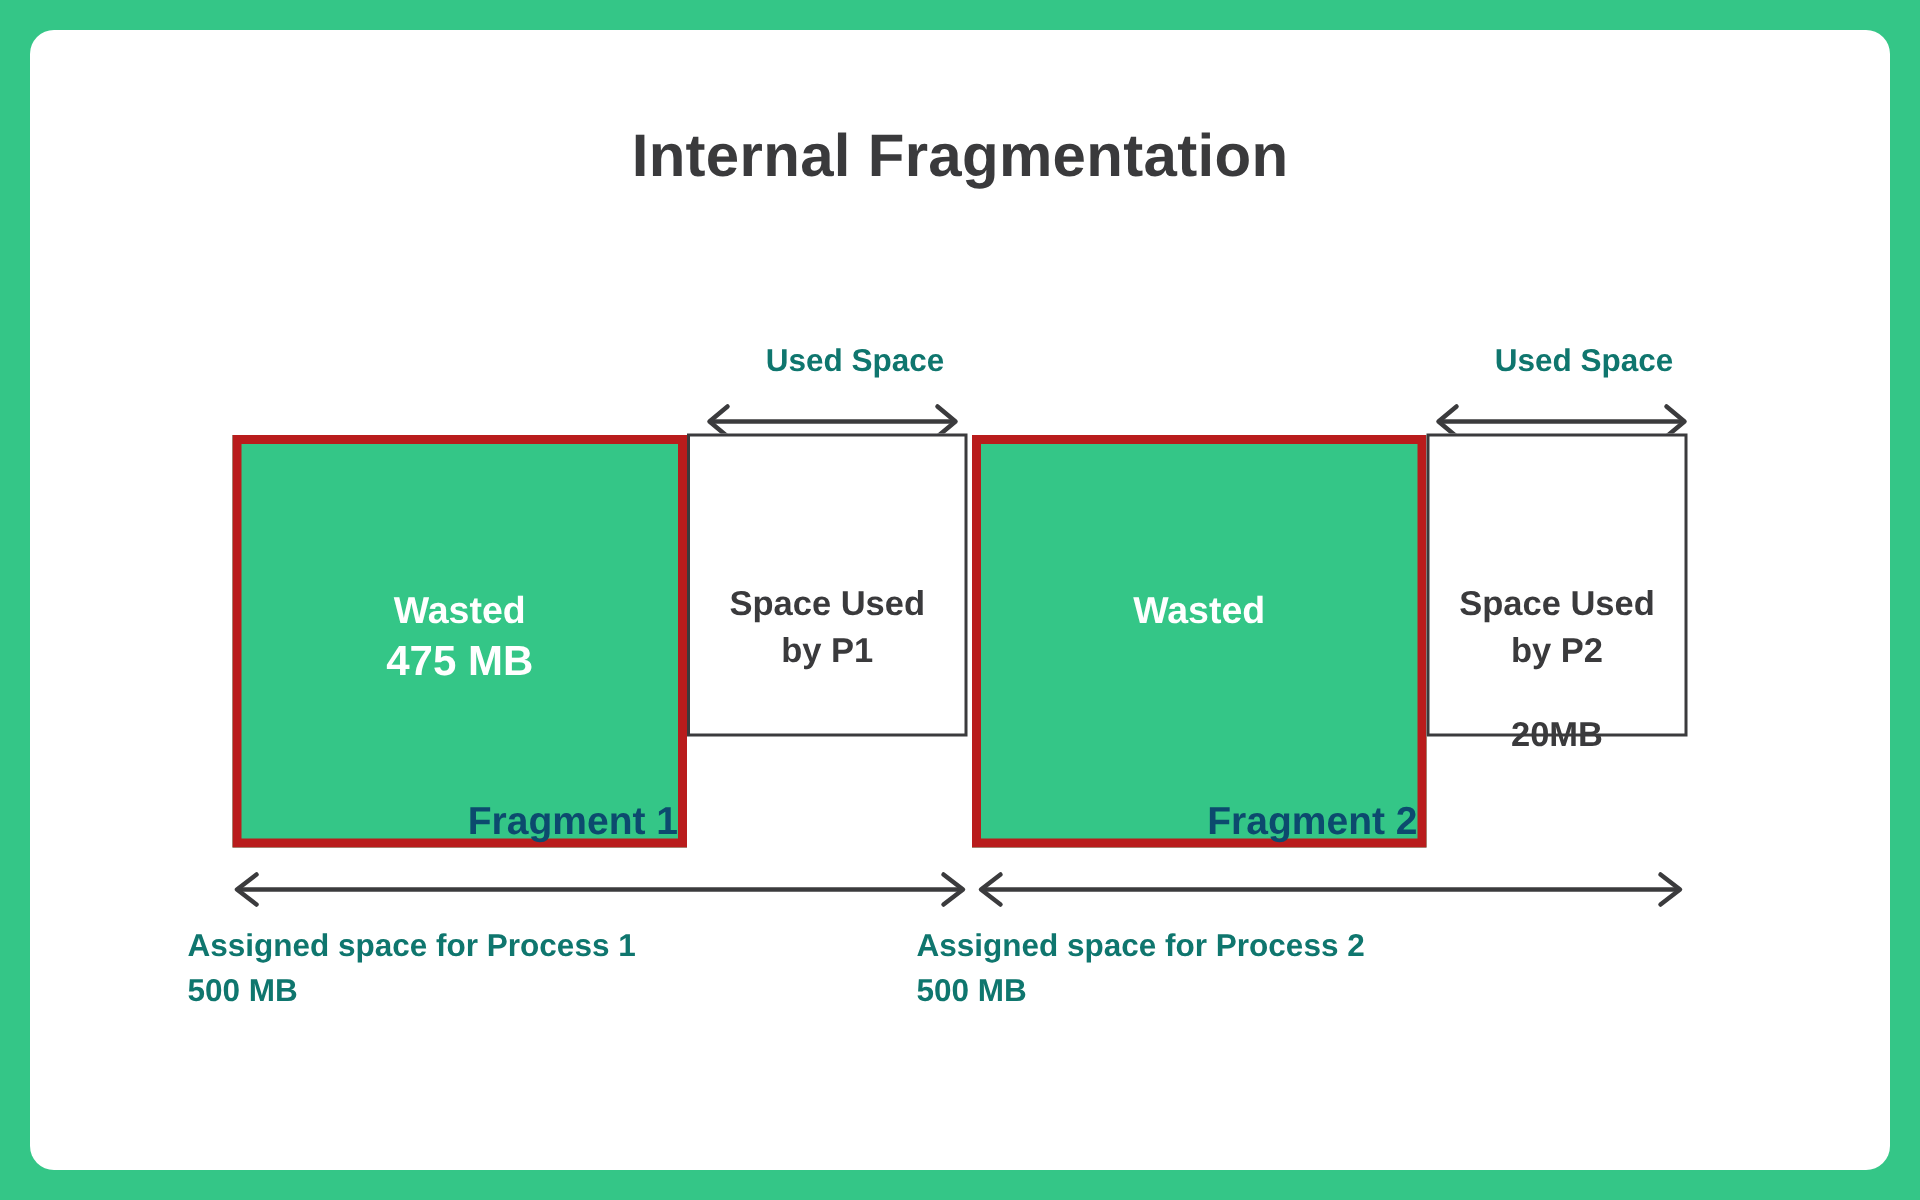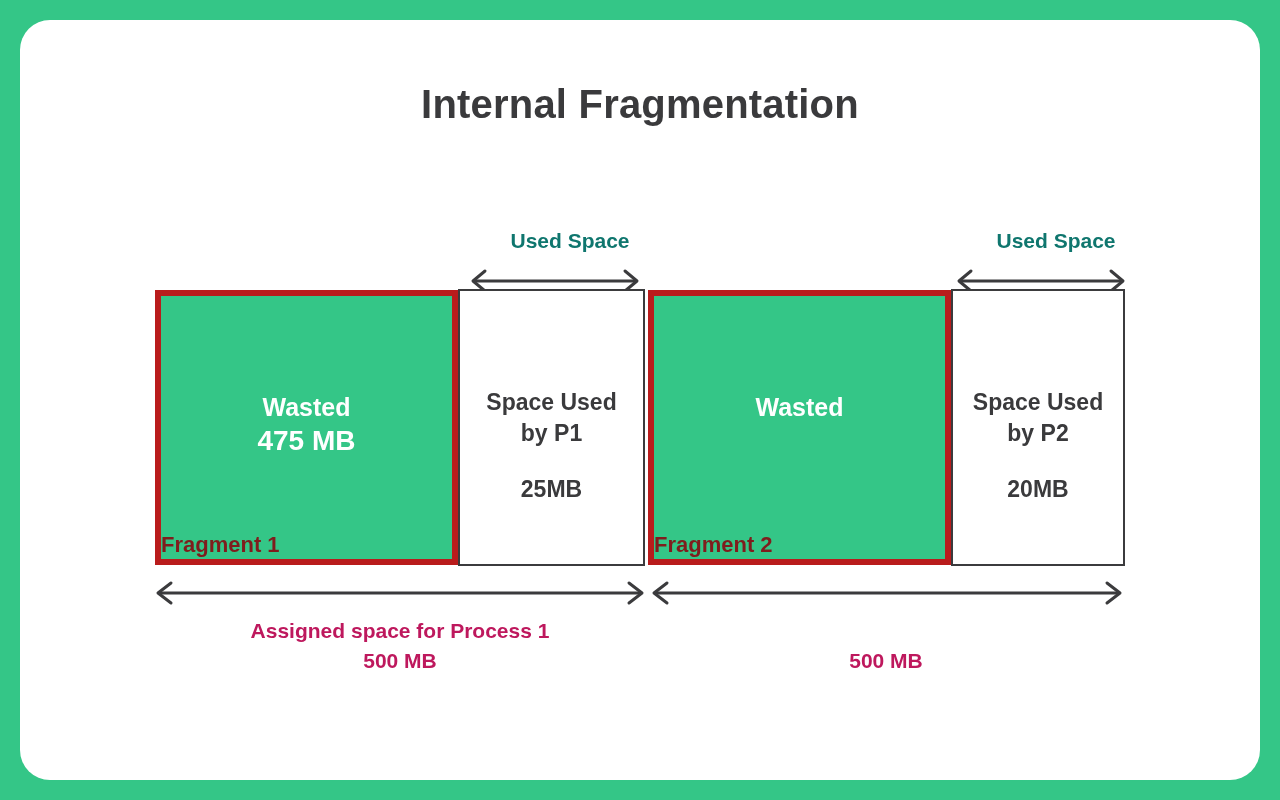--- a/index.html
+++ b/index.html
@@ -22,21 +22,21 @@
   }
 
   
   #card {
     position: absolute;
     left: 20px;
     top: 20px;
     width: 1240px;
     height: 760px;
     background: #ffffff;
-    border-radius: 30px;
+    border-radius: 16px;
   }
 
   
   #title {
     position: absolute;
     left: 0;
     top: 62px;
     width: 1240px;
     text-align: center;
     font-size: 40px;
@@ -65,21 +65,21 @@
     position: absolute;
     top: 0;
     height: 275px;
     background: #34C687;
     border: 6px solid #b91c1c;
   }
 
   .used-block {
     position: absolute;
     top: 0;
-    height: 277px;
+    height: 202px;
     background: #ffffff;
     border: 2px solid #3b3b3d;
   }
 
   .wasted-inner {
     position: absolute;
     left: 0;
     top: 0;
     width: 100%;
     height: 100%;
@@ -105,24 +105,24 @@
     font-size: 28px;
     font-weight: bold;
     color: #ffffff;
   }
 
   .fragment-label {
     position: absolute;
     left: 0;
     width: 100%;
     top: 236px;
-    text-align: left;
-    font-size: 22px;
-    font-weight: bold;
-    color: #7f1d1d;
+    text-align: right;
+    font-size: 26px;
+    font-weight: bold;
+    color: #0c4a6e;
   }
 
   .used-title {
     position: absolute;
     left: 0;
     width: 100%;
     top: 96px;
     text-align: center;
     font-size: 23px;
     font-weight: bold;
@@ -151,24 +151,24 @@
   }
 
   .arrow-svg {
     position: absolute;
     overflow: visible;
   }
 
   
   .assigned-label {
     position: absolute;
-    text-align: center;
+    text-align: left;
     font-size: 21px;
     font-weight: bold;
-    color: #be185d;
+    color: #0f766e;
     line-height: 30px;
   }
 </style>
 </head>
 <body>
 
 <div id="stage">
 
   <div id="card">
 
@@ -200,21 +200,20 @@
             <div class="wasted-size">475 MB</div>
             <div class="fragment-label">Fragment 1</div>
           </div>
         </div>
 
         <div class="used-block" style="left:438px; width:187px; top:-1px;">
           <div class="used-title">
             <span>Space Used</span><br>
             <span>by P1</span>
           </div>
-          <div class="used-size">25MB</div>
         </div>
 
         <div class="wasted-block" style="left:628px; width:303px;">
           <div class="wasted-inner">
             <div class="wasted-title">Wasted</div>
             <div class="fragment-label">Fragment 2</div>
           </div>
         </div>
 
         <div class="used-block" style="left:931px; width:174px; top:-1px;">
@@ -238,19 +237,19 @@
         <span>500 MB</span>
       </div>
 
       <svg class="arrow-svg" style="left:627px; top:560px;" width="478" height="26">
         <line x1="8" y1="13" x2="472" y2="13" stroke="#3b3b3d" stroke-width="3"></line>
         <polyline points="20,3 7,13 20,23" fill="none" stroke="#3b3b3d" stroke-width="3" stroke-linecap="round" stroke-linejoin="round"></polyline>
         <polyline points="460,3 473,13 460,23" fill="none" stroke="#3b3b3d" stroke-width="3" stroke-linecap="round" stroke-linejoin="round"></polyline>
       </svg>
 
       <div class="assigned-label" style="left:591px; top:596px; width:550px;">
-        <br>
+        <span>Assigned space for Process 2</span><br>
         <span>500 MB</span>
       </div>
 
     </div>
   </div>
 </div>
 
 </body></html>

